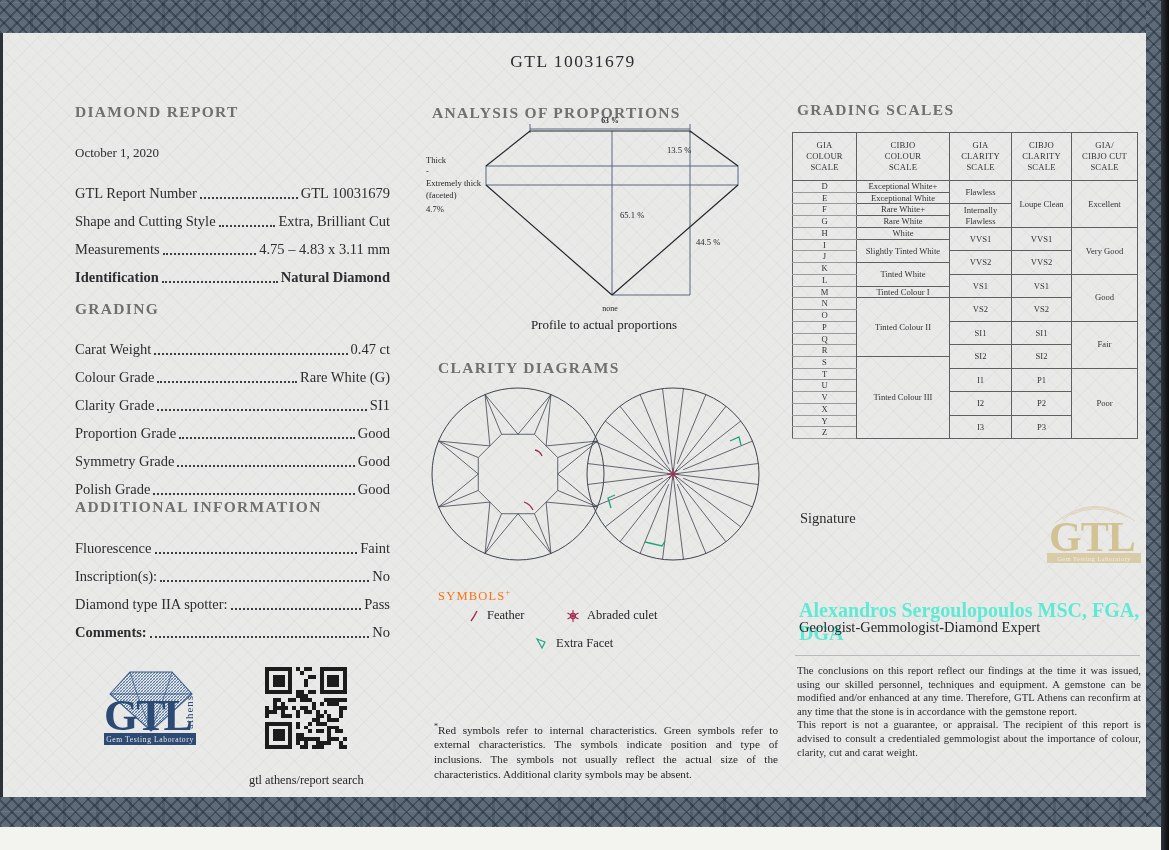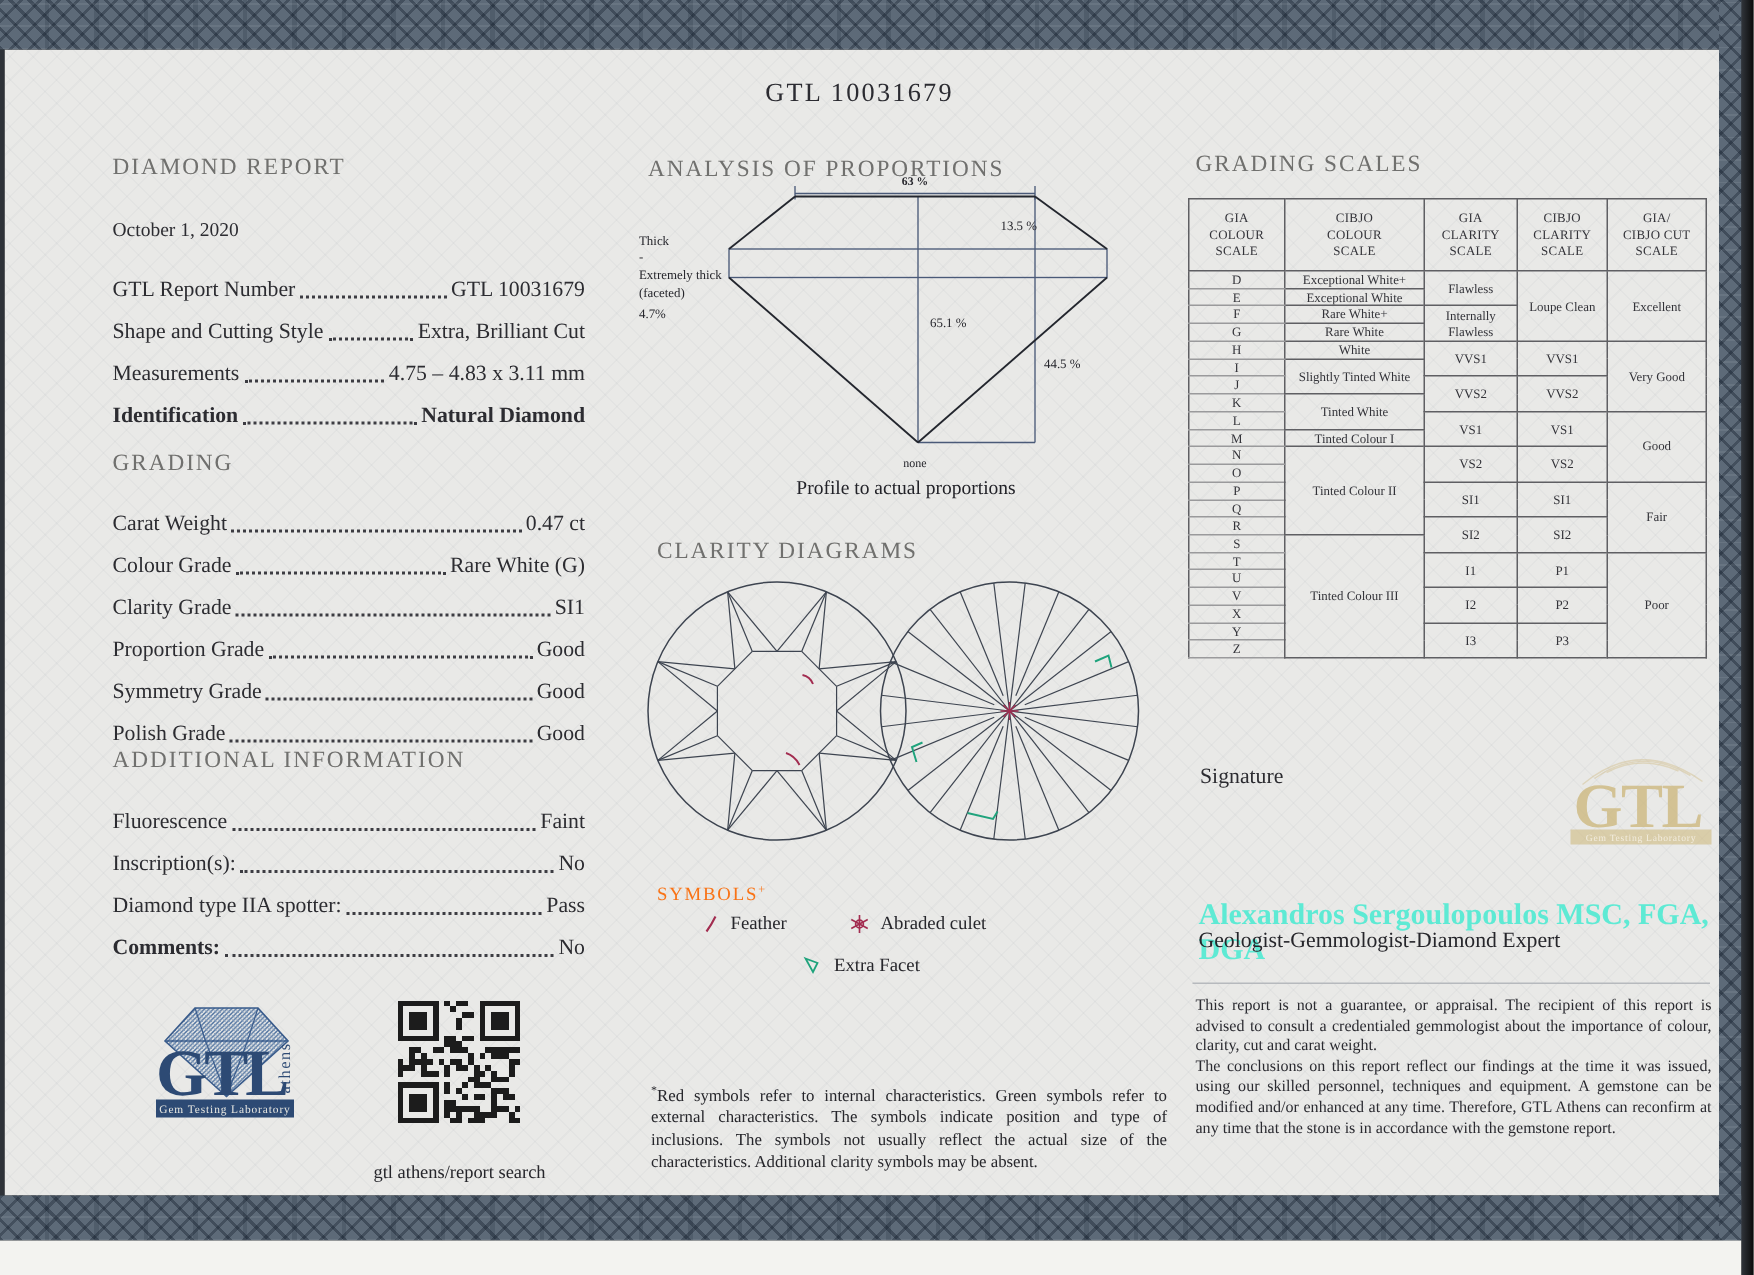--- a/index.html
+++ b/index.html
@@ -16,21 +16,21 @@
     repeating-linear-gradient(135deg,rgba(18,28,42,.34) 0 2px,transparent 2px 9px),
     repeating-linear-gradient(0deg,rgba(255,255,255,.07) 0 1px,transparent 1px 15px),
     repeating-linear-gradient(90deg,#5d6a78 0 30px,#505d6b 30px 33px)}
   .band-top{left:0;top:0;width:1161px;height:33px}
   .band-bottom{left:0;top:797px;width:1161px;height:30px}
   .band-right{left:1146px;top:0;width:15px;height:827px}
   .strip-bottom{position:absolute;left:0;top:827px;width:1161px;height:23px;background:#f3f3f0}
   .shadow-right{position:absolute;left:1161px;top:0;width:8px;height:850px;background:linear-gradient(90deg,#30343a,#0a0a0a)}
   
   .hdr-number{position:absolute;left:0;top:51px;width:1146px;text-align:center;font-size:17.5px;letter-spacing:1.5px;color:#2b2b31}
-  .sec-h{font-size:15.5px;font-weight:400;color:#70706e;letter-spacing:1.3px}
+  .sec-h{font-size:15.5px;font-weight:700;color:#70706e;letter-spacing:1.3px}
   .abs{position:absolute}
   
   .col-left{position:absolute;left:75px;top:103px;width:315px}
   #h-report{margin-bottom:24px}
   .date-line{font-size:13px;height:21px;margin-bottom:8px}
   .frow{display:flex;align-items:flex-end;height:28px;font-size:14.5px}
   .flabel{white-space:nowrap}
   .fvalue{white-space:nowrap}
   .b{font-weight:700}
   .dots{flex:1;border-bottom:2px dotted #3c3c42;margin:0 3px;align-self:flex-end;margin-bottom:3px;min-width:12px}
@@ -596,15 +596,15 @@
   </g>
   <text x="6" y="54" font-family="Liberation Serif,serif" font-size="42" font-weight="bold" fill="#cdb87e" letter-spacing="-1">GTL</text>
   <rect x="4" y="56" width="94" height="10" fill="#cdb87e" opacity=".75"></rect>
   <text x="51" y="63.5" font-family="Liberation Serif,serif" font-size="6.4" fill="#f6efdc" text-anchor="middle" letter-spacing=".5">Gem Testing Laboratory</text>
 </svg>
 
 <div class="abs sig-name">Alexandros Sergoulopoulos MSC, FGA, DGA</div>
 <div class="abs sig-role">Geologist-Gemmologist-Diamond Expert</div>
 <div class="abs sep-line"></div>
 <div class="abs disclaimer">
+  <div>The conclusions on this report reflect our findings at the time it was issued, using our skilled personnel, techniques and equipment. A gemstone can be modified and/or enhanced at any time. Therefore, GTL Athens can reconfirm at any time that the stone is in accordance with the gemstone report.</div>
   <div>This report is not a guarantee, or appraisal. The recipient of this report is advised to consult a credentialed gemmologist about the importance of colour, clarity, cut and carat weight.</div>
-  <div>The conclusions on this report reflect our findings at the time it was issued, using our skilled personnel, techniques and equipment. A gemstone can be modified and/or enhanced at any time. Therefore, GTL Athens can reconfirm at any time that the stone is in accordance with the gemstone report.</div>
 </div>
 
 </body></html>

